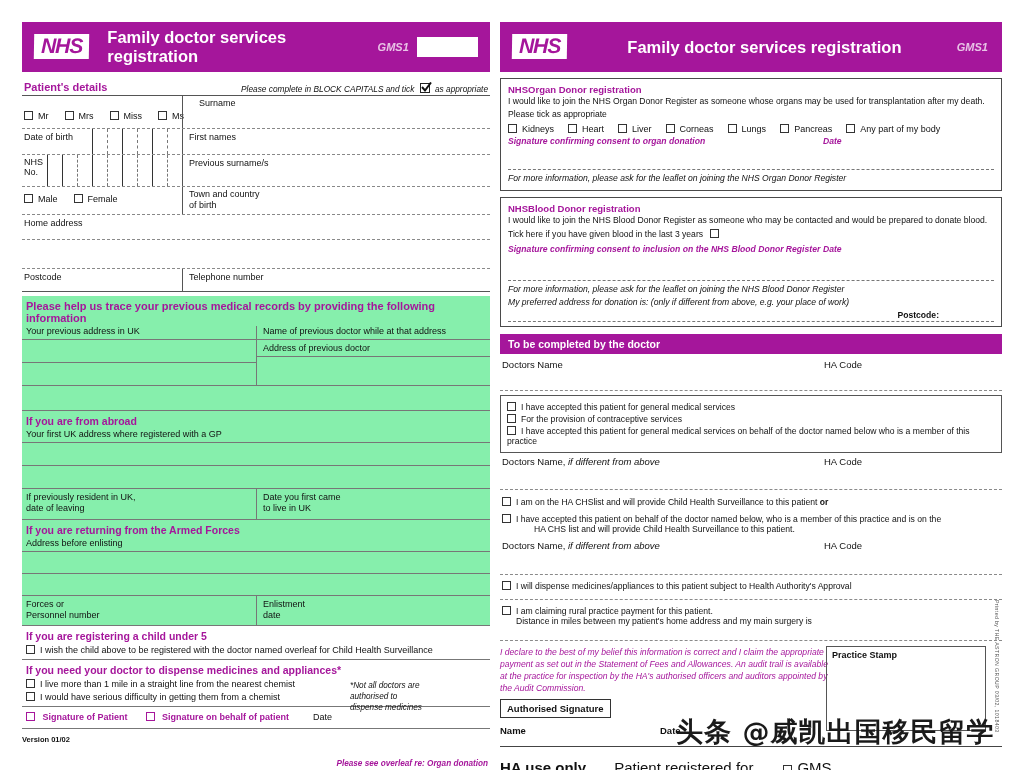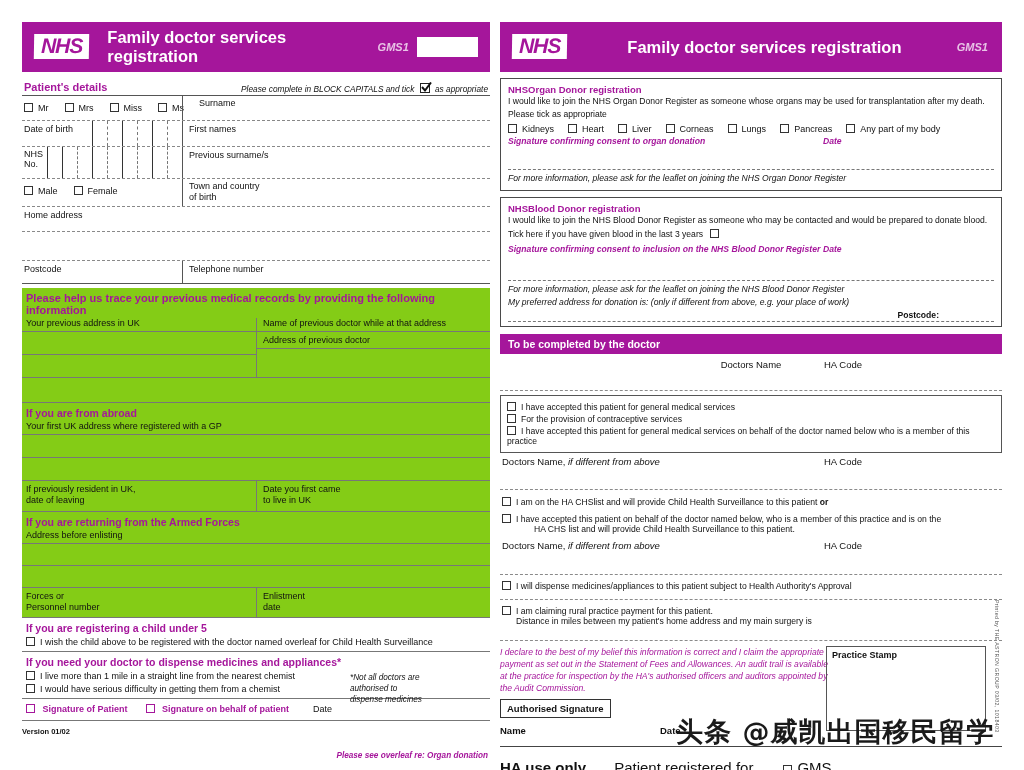--- a/index.html
+++ b/index.html
@@ -105,21 +105,21 @@
 
   
   .boxes { position:absolute; top:0; right:0; height:100%; display:flex; }
   .boxes div {
     width:15px; border-left:1px solid #333;
     height:100%;
   }
   .boxes div.dashed { border-left:1px dashed #777; }
 
   
-  .lilac { background:#84cc16; }
+  .lilac { background:#86efac; }
 
   
   .obox {
     border:1px solid #4a4a4a;
     padding:5px 7px 4px 7px;
     margin-top:6px;
     background:#fff;
   }
   .obox .sect-title {
     color:#a5169b; font-weight:bold; font-size:9.5px; margin-bottom:1px;
@@ -198,21 +198,21 @@
             <path d="M1 5 L4 8.5 L10 0.5" stroke="#111" stroke-width="2" fill="none"></path>
           </svg>
         </span>
         <span>as appropriate</span>
       </span>
     </div>
 
     <div class="pd">
 
       <div style="display:flex;border-bottom:1px dashed #888;">
-        <div style="width:160px;" class="titlerow">
+        <div style="width:160px;margin-top:8px;" class="titlerow">
           <label><span class="cb"></span><span>Mr</span></label>
           <label><span class="cb"></span><span>Mrs</span></label>
           <label><span class="cb"></span><span>Miss</span></label>
           <label><span class="cb"></span><span>Ms</span></label>
         </div>
         <div style="flex:1;border-left:1px solid #555;padding:2px 0 0 16px;">
           <span class="lbl">Surname</span>
         </div>
       </div>
 
@@ -442,21 +442,21 @@
       <p class="ital">My preferred address for donation is: (only if different from above, e.g. your place of work)</p>
       <div style="height:12px;"></div>
       <div style="position:relative;">
         <div class="inner-rule" style="margin:0;"></div>
         <span style="position:absolute;right:52px;top:-11px;background:#fff;padding:0 3px;font-weight:bold;font-size:8.6px;">Postcode:</span>
       </div>
     </div>
 
     <div class="bar" style="margin-top:7px;">To be completed by the doctor</div>
 
-    <div style="position:relative;padding:5px 2px 0 2px;height:22px;text-align:center;">
+    <div style="position:relative;padding:5px 2px 0 2px;height:22px;">
       <span class="lbl" style="font-size:9.5px;">Doctors Name</span>
       <span class="lbl" style="position:absolute;left:324px;top:5px;font-size:9.5px;">HA Code</span>
     </div>
     <div style="height:14px;"></div>
     <div class="hr-dash"></div>
 
     <div class="stmt-box">
       <div><span class="cb"></span><span>I have accepted this patient for general medical services</span></div>
       <div><span class="cb"></span><span>For the provision of contraceptive services</span></div>
       <div><span class="cb"></span><span>I have accepted this patient for general medical services on behalf of the doctor named below who is a member of this practice</span></div>

